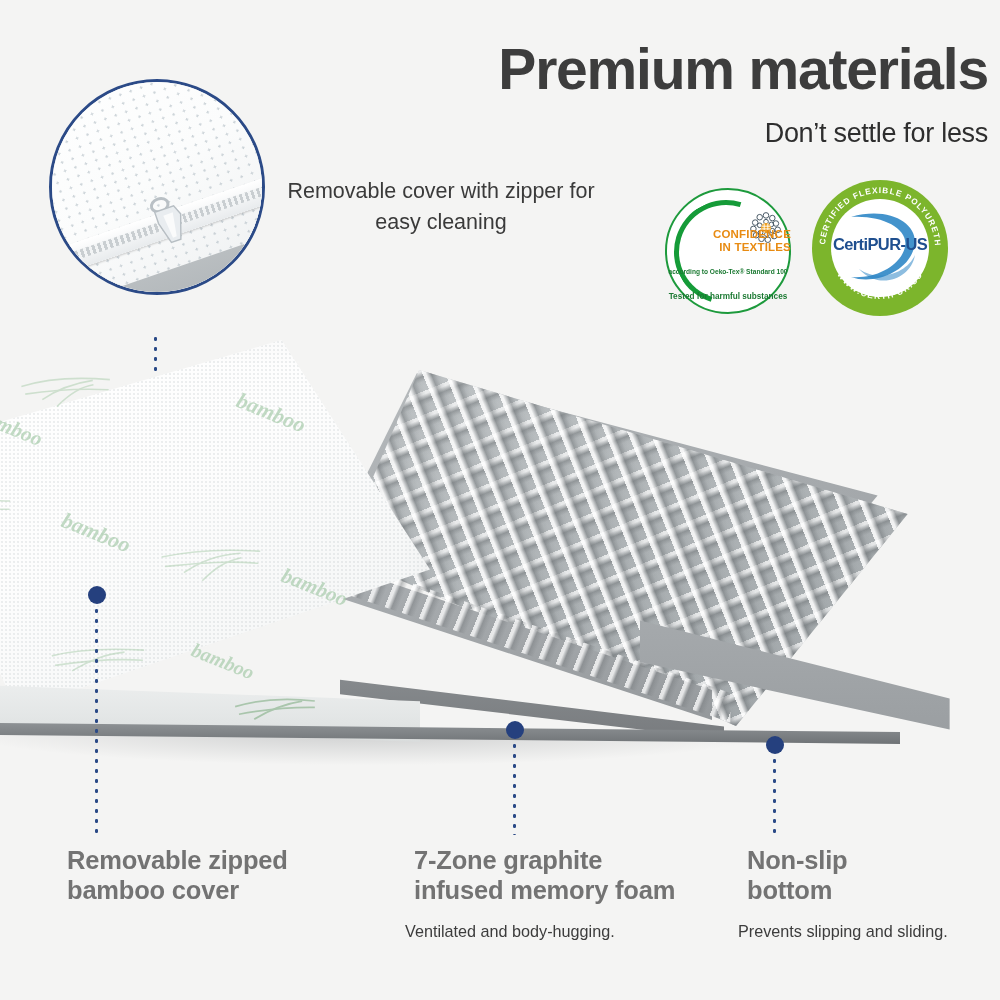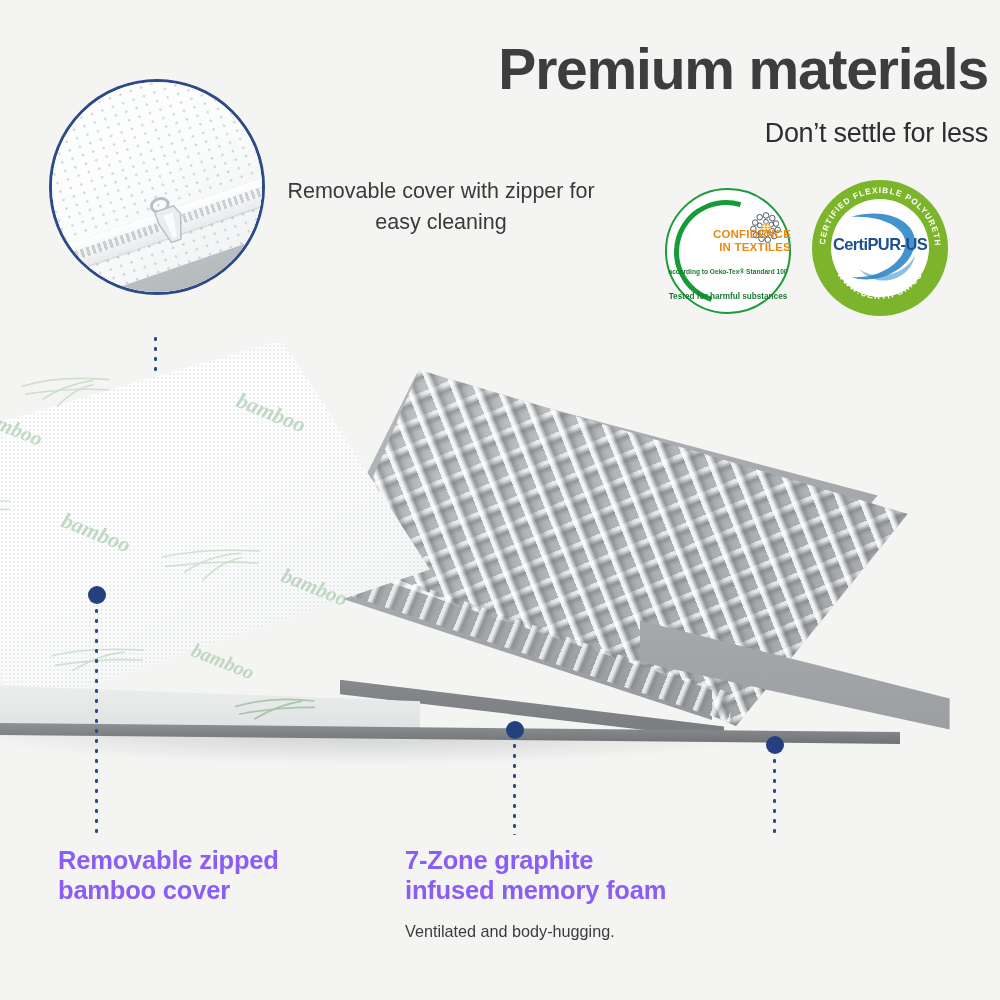--- a/index.html
+++ b/index.html
@@ -213,21 +213,21 @@
 
   
   .callout{
     position:absolute;left:276px;top:176px;width:330px;
     font-size:21.5px;color:#3a3a3a;line-height:1.42;text-align:center;
   }
 
   
   .feature{position:absolute;top:845px;}
   .feature h3{
-    margin:0 0 16px 0;font-size:25.5px;font-weight:bold;color:#8b5cf6;
+    margin:0 0 16px 9px;font-size:25.5px;font-weight:bold;color:#737373;
     line-height:1.18;letter-spacing:-.2px;
   }
   .feature p{margin:0;font-size:16.2px;color:#3c3c3c;line-height:1.35;}
   .f1{left:58px;width:320px;}
   .f2{left:405px;width:320px;}
   .f3{left:738px;width:250px;}
 </style>
 </head>
 <body>
 
@@ -418,14 +418,21 @@
   </div>
 
   <div class="feature f2">
     <h3>
       <span>7-Zone graphite</span><br>
       <span>infused memory foam</span>
     </h3>
     <p>Ventilated and body-hugging.</p>
   </div>
 
+  <div class="feature f3">
+    <h3>
+      <span>Non-slip</span><br>
+      <span>bottom</span>
+    </h3>
+    <p>Prevents slipping and sliding.</p>
+  </div>
 
 </div>
 
 </body></html>

